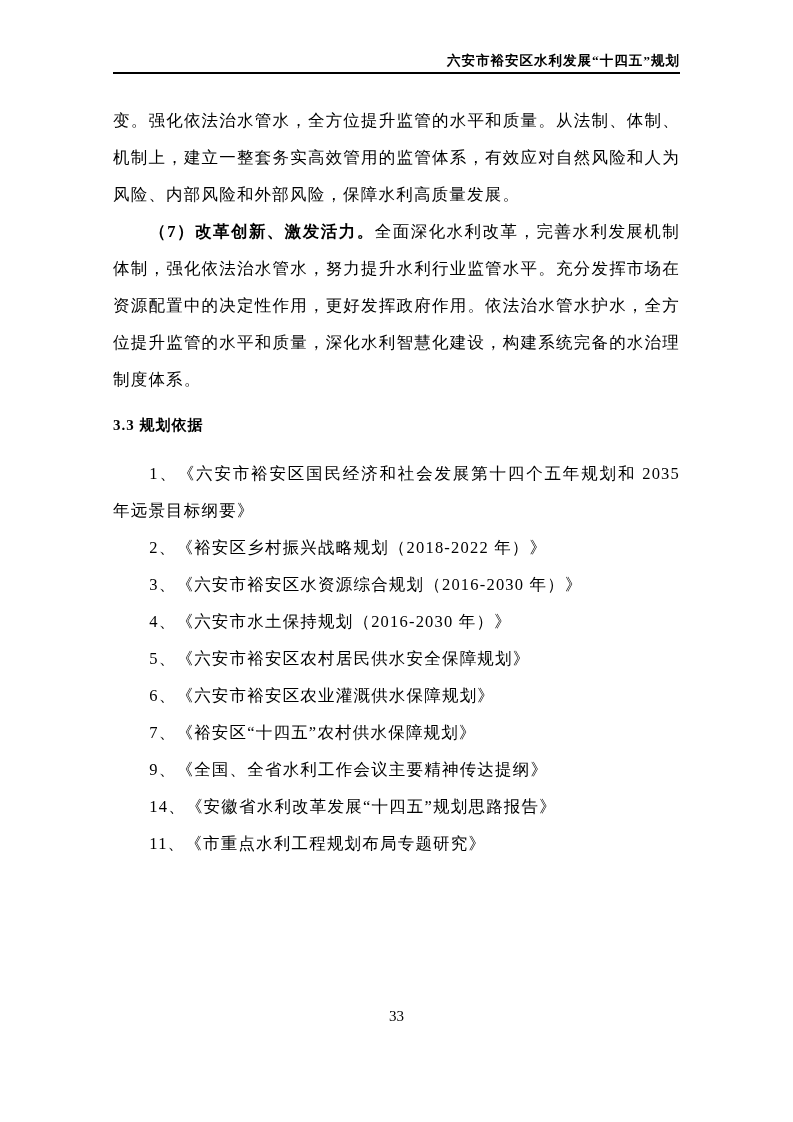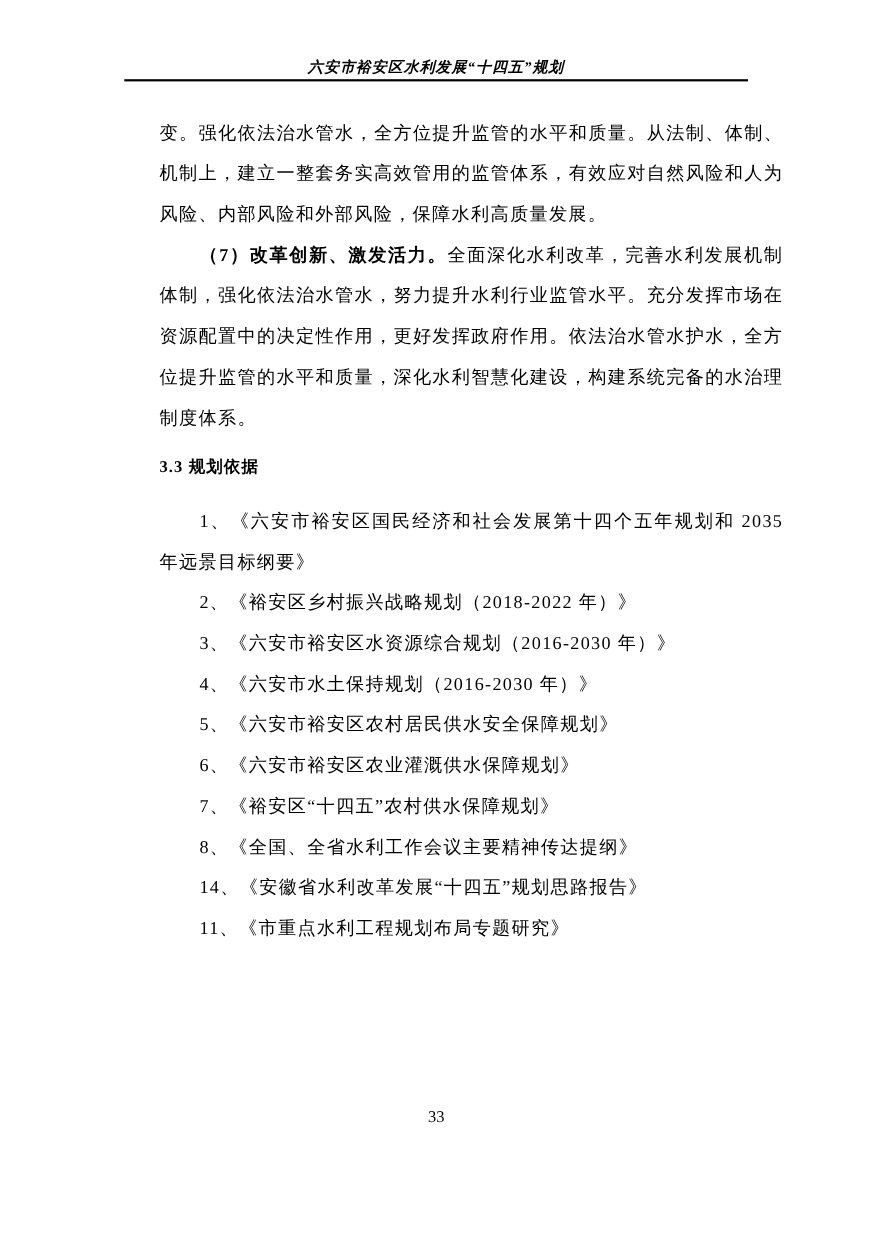--- a/index.html
+++ b/index.html
@@ -16,43 +16,41 @@
     font-family: "Liberation Serif", "DejaVu Serif", serif;
     overflow: hidden;
   }
   .page-header {
     position: absolute;
     left: 113px;
     top: 52px;
     width: 567px;
   }
   .header-title {
-    text-align: center;
+    text-align: right;
     font-size: 13.5px;
     font-weight: bold;
     letter-spacing: 1px;
     line-height: 17px;
     white-space: nowrap;
-    font-style: italic;
   }
   .header-rule {
     height: 0;
     border-bottom: 2.2px solid #000000;
     margin-top: 3px;
   }
   .content {
     position: absolute;
     left: 113px;
     top: 102px;
     width: 567px;
     font-size: 16.5px;
     line-height: 37px;
     letter-spacing: 1.2px;
     text-align: justify;
-    margin-left: 32px;
   }
   .para {
     margin: 0;
     padding: 0;
   }
   .para.indent {
     text-indent: 2.2em;
   }
   .lead-bold {
     font-weight: bold;
@@ -102,21 +100,21 @@
     <h2 class="section-heading">3.3 规划依据</h2>
 
     <div class="reference-list">
       <div class="reference-item">1、《六安市裕安区国民经济和社会发展第十四个五年规划和 2035 年远景目标纲要》</div>
       <div class="reference-item">2、《裕安区乡村振兴战略规划（2018-2022 年）》</div>
       <div class="reference-item">3、《六安市裕安区水资源综合规划（2016-2030 年）》</div>
       <div class="reference-item">4、《六安市水土保持规划（2016-2030 年）》</div>
       <div class="reference-item">5、《六安市裕安区农村居民供水安全保障规划》</div>
       <div class="reference-item">6、《六安市裕安区农业灌溉供水保障规划》</div>
       <div class="reference-item">7、《裕安区“十四五”农村供水保障规划》</div>
-      <div class="reference-item">8、《全国、全省水利工作会议主要精神传达提纲》</div>
+      <div class="reference-item">9、《全国、全省水利工作会议主要精神传达提纲》</div>
       <div class="reference-item">14、《安徽省水利改革发展“十四五”规划思路报告》</div>
       <div class="reference-item">11、《市重点水利工程规划布局专题研究》</div>
     </div>
 
   </div>
 
   <div class="page-number">33</div>
 
 </div>
 

